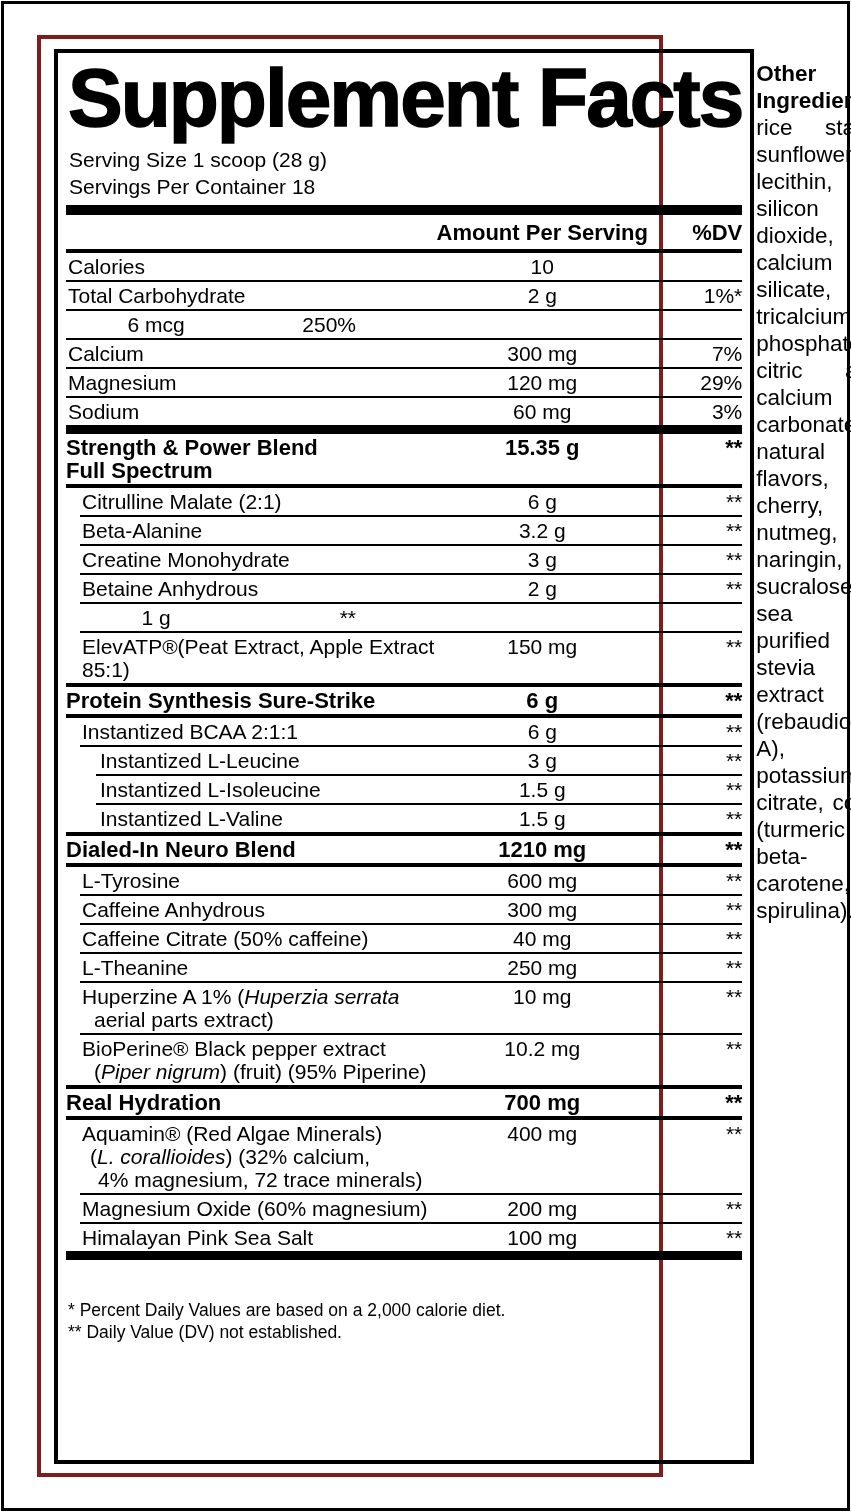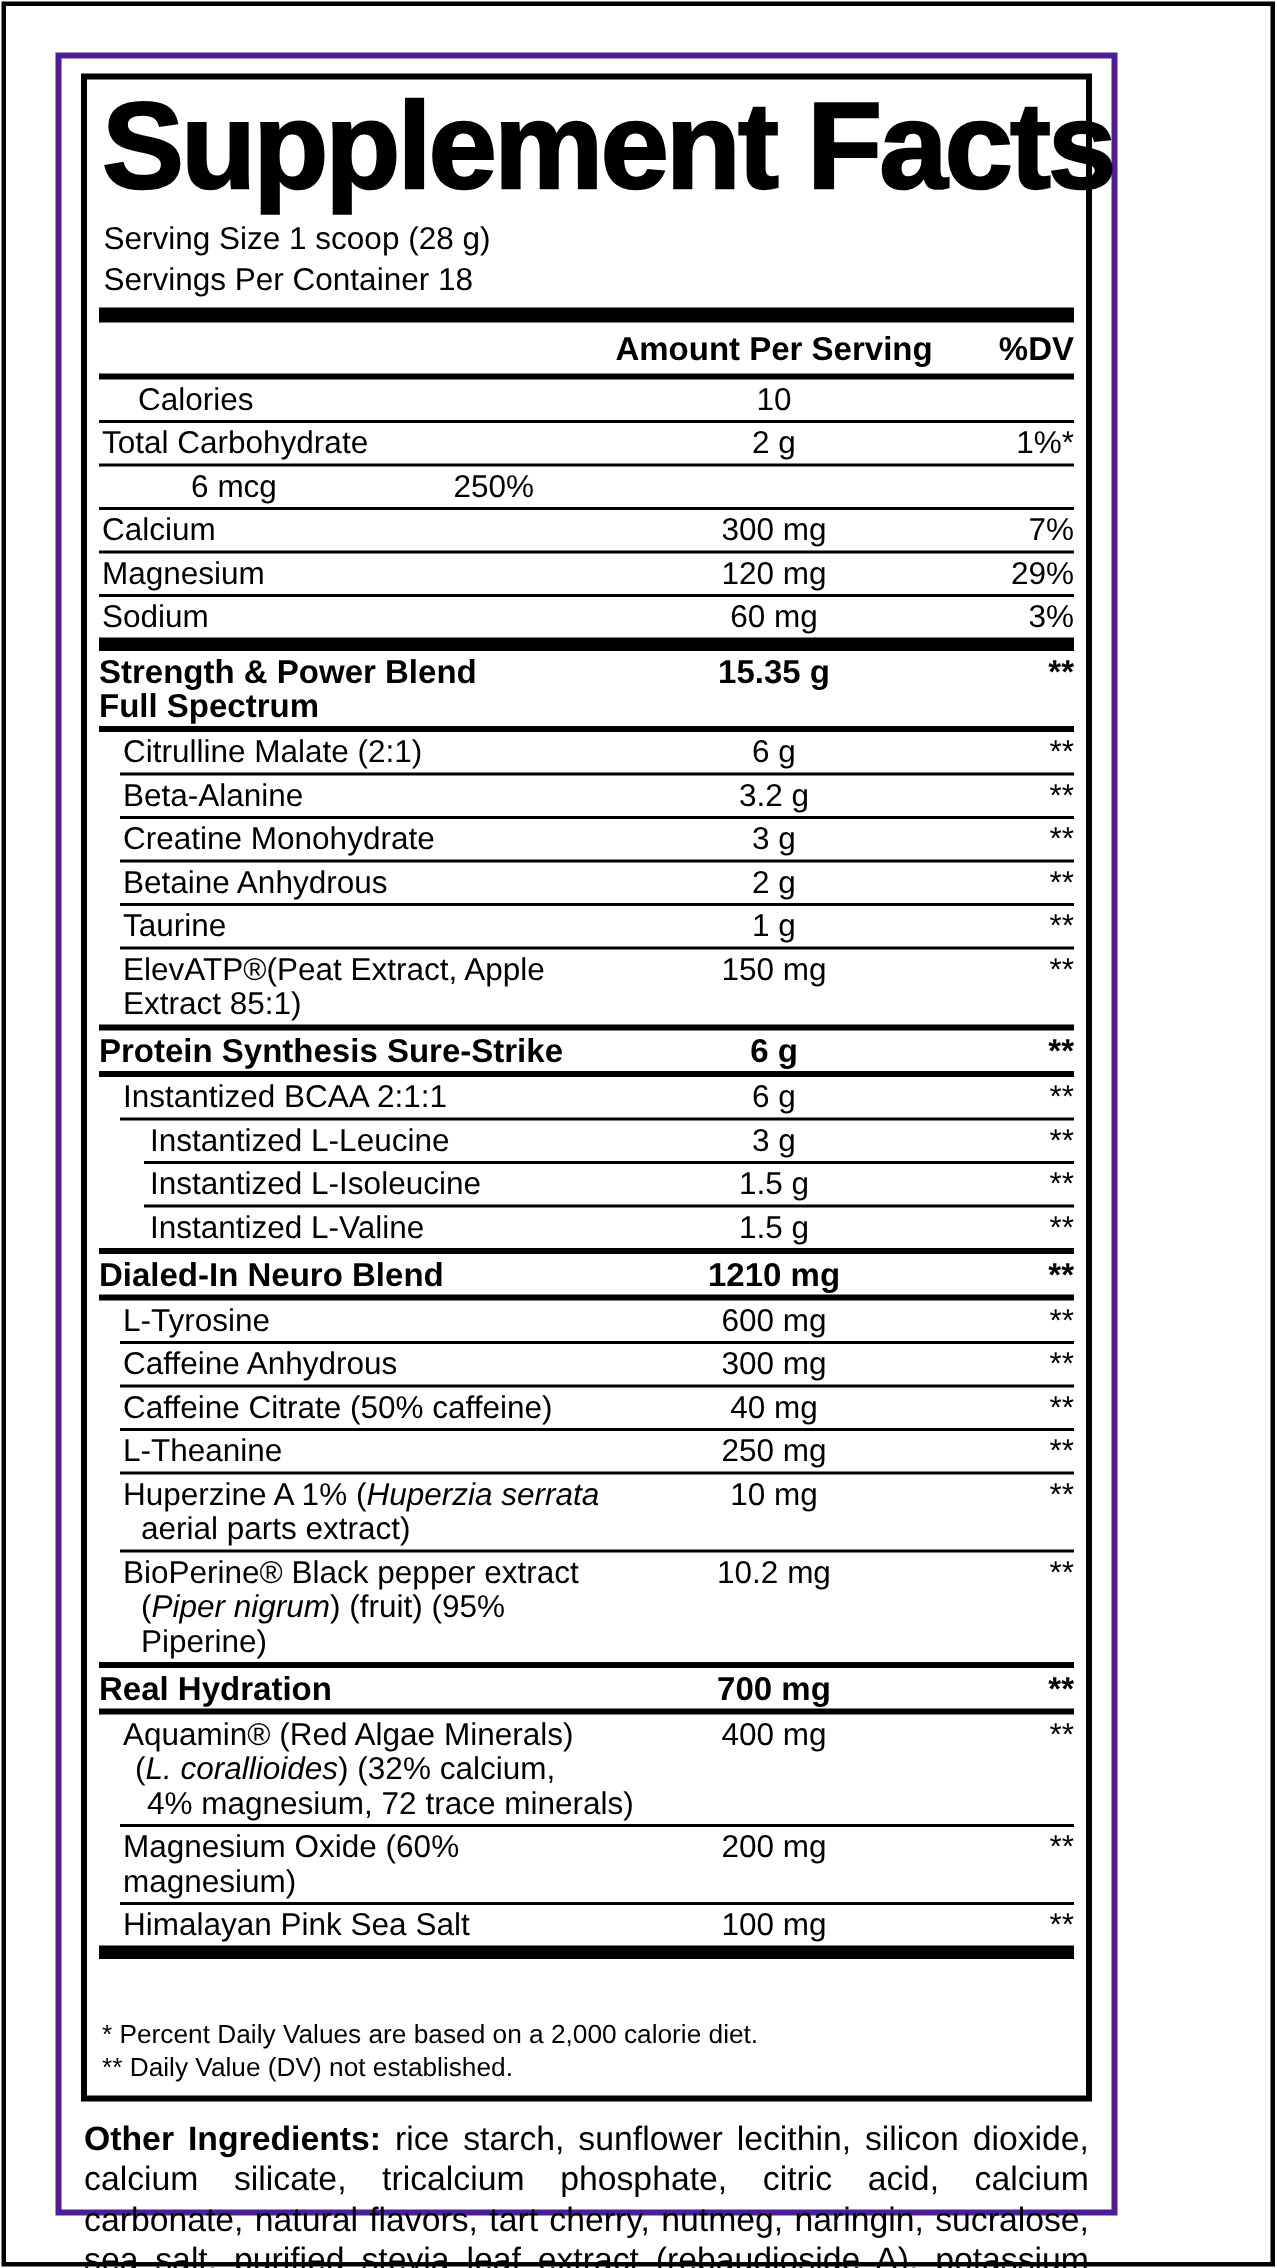--- a/index.html
+++ b/index.html
@@ -8,24 +8,24 @@
     width: 851px; height: 1512px;
     font-family: "Liberation Sans", "DejaVu Sans", sans-serif;
     color: #000;
     position: relative;
   }
   .page { position: absolute; inset: 0; background: #fff; }
   .outer-frame { position: absolute; inset: 1px; border: 3px solid #000; }
 
   .label-box {
     position: absolute; left: 37px; top: 35px;
-    width: 708px; height: 1442px;
-    border: 4px solid #4c1d95;
+    width: 626px; height: 1442px;
+    border: 4px solid #7f1d1d;
     padding: 10px 13px 9px 13px;
-    display: flex; flex-direction: column;
+    display: flex; flex-direction: row;
   }
 
   .facts-panel { border: 4px solid #000; padding: 4px 8px 6px 8px; }
 
   .title {
     font-size: 82px; font-weight: bold; letter-spacing: -2px; line-height: 0.96;
     -webkit-text-stroke: 1.5px #000;
     margin: 2px 0 8px 2px; white-space: nowrap;
   }
   .serv { font-size: 21px; line-height: 27px; padding-left: 3px; }
@@ -83,21 +83,21 @@
         <div class="cell-amount">
           <span>Amount Per Serving</span>
         </div>
         <div class="cell-dv">%DV</div>
       </div>
       <div class="rule medium"></div>
 
       <div>
           <div class="frow main">
             <div class="cell-name">
-              <div class="nline" style="padding-left: 2px; margin-left: 24px;"><span>Calories</span></div>
+              <div class="nline" style="padding-left: 2px;"><span>Calories</span></div>
             </div>
             <div class="cell-amount">
               <span>10</span>
             </div>
             <div class="cell-dv"></div>
           </div>
           <div class="rule thin"></div>
           <div class="frow main">
             <div class="cell-name">
               <div class="nline" style="padding-left: 2px;"><span>Total Carbohydrate</span></div>
@@ -190,23 +190,20 @@
             <div class="cell-name">
               <div class="nline" style="padding-left: 16px;"><span>Betaine Anhydrous</span></div>
             </div>
             <div class="cell-amount">
               <span>2 g</span>
             </div>
             <div class="cell-dv">**</div>
           </div>
           <div class="rule thin inset-item"></div>
           <div class="frow item">
-            <div class="cell-name">
-              <div class="nline" style="padding-left: 16px;"><span>Taurine</span></div>
-            </div>
             <div class="cell-amount">
               <span>1 g</span>
             </div>
             <div class="cell-dv">**</div>
           </div>
           <div class="rule thin inset-item"></div>
           <div class="frow item">
             <div class="cell-name">
               <div class="nline" style="padding-left: 16px;"><span>ElevATP®(Peat Extract, Apple Extract 85:1)</span></div>
             </div>

